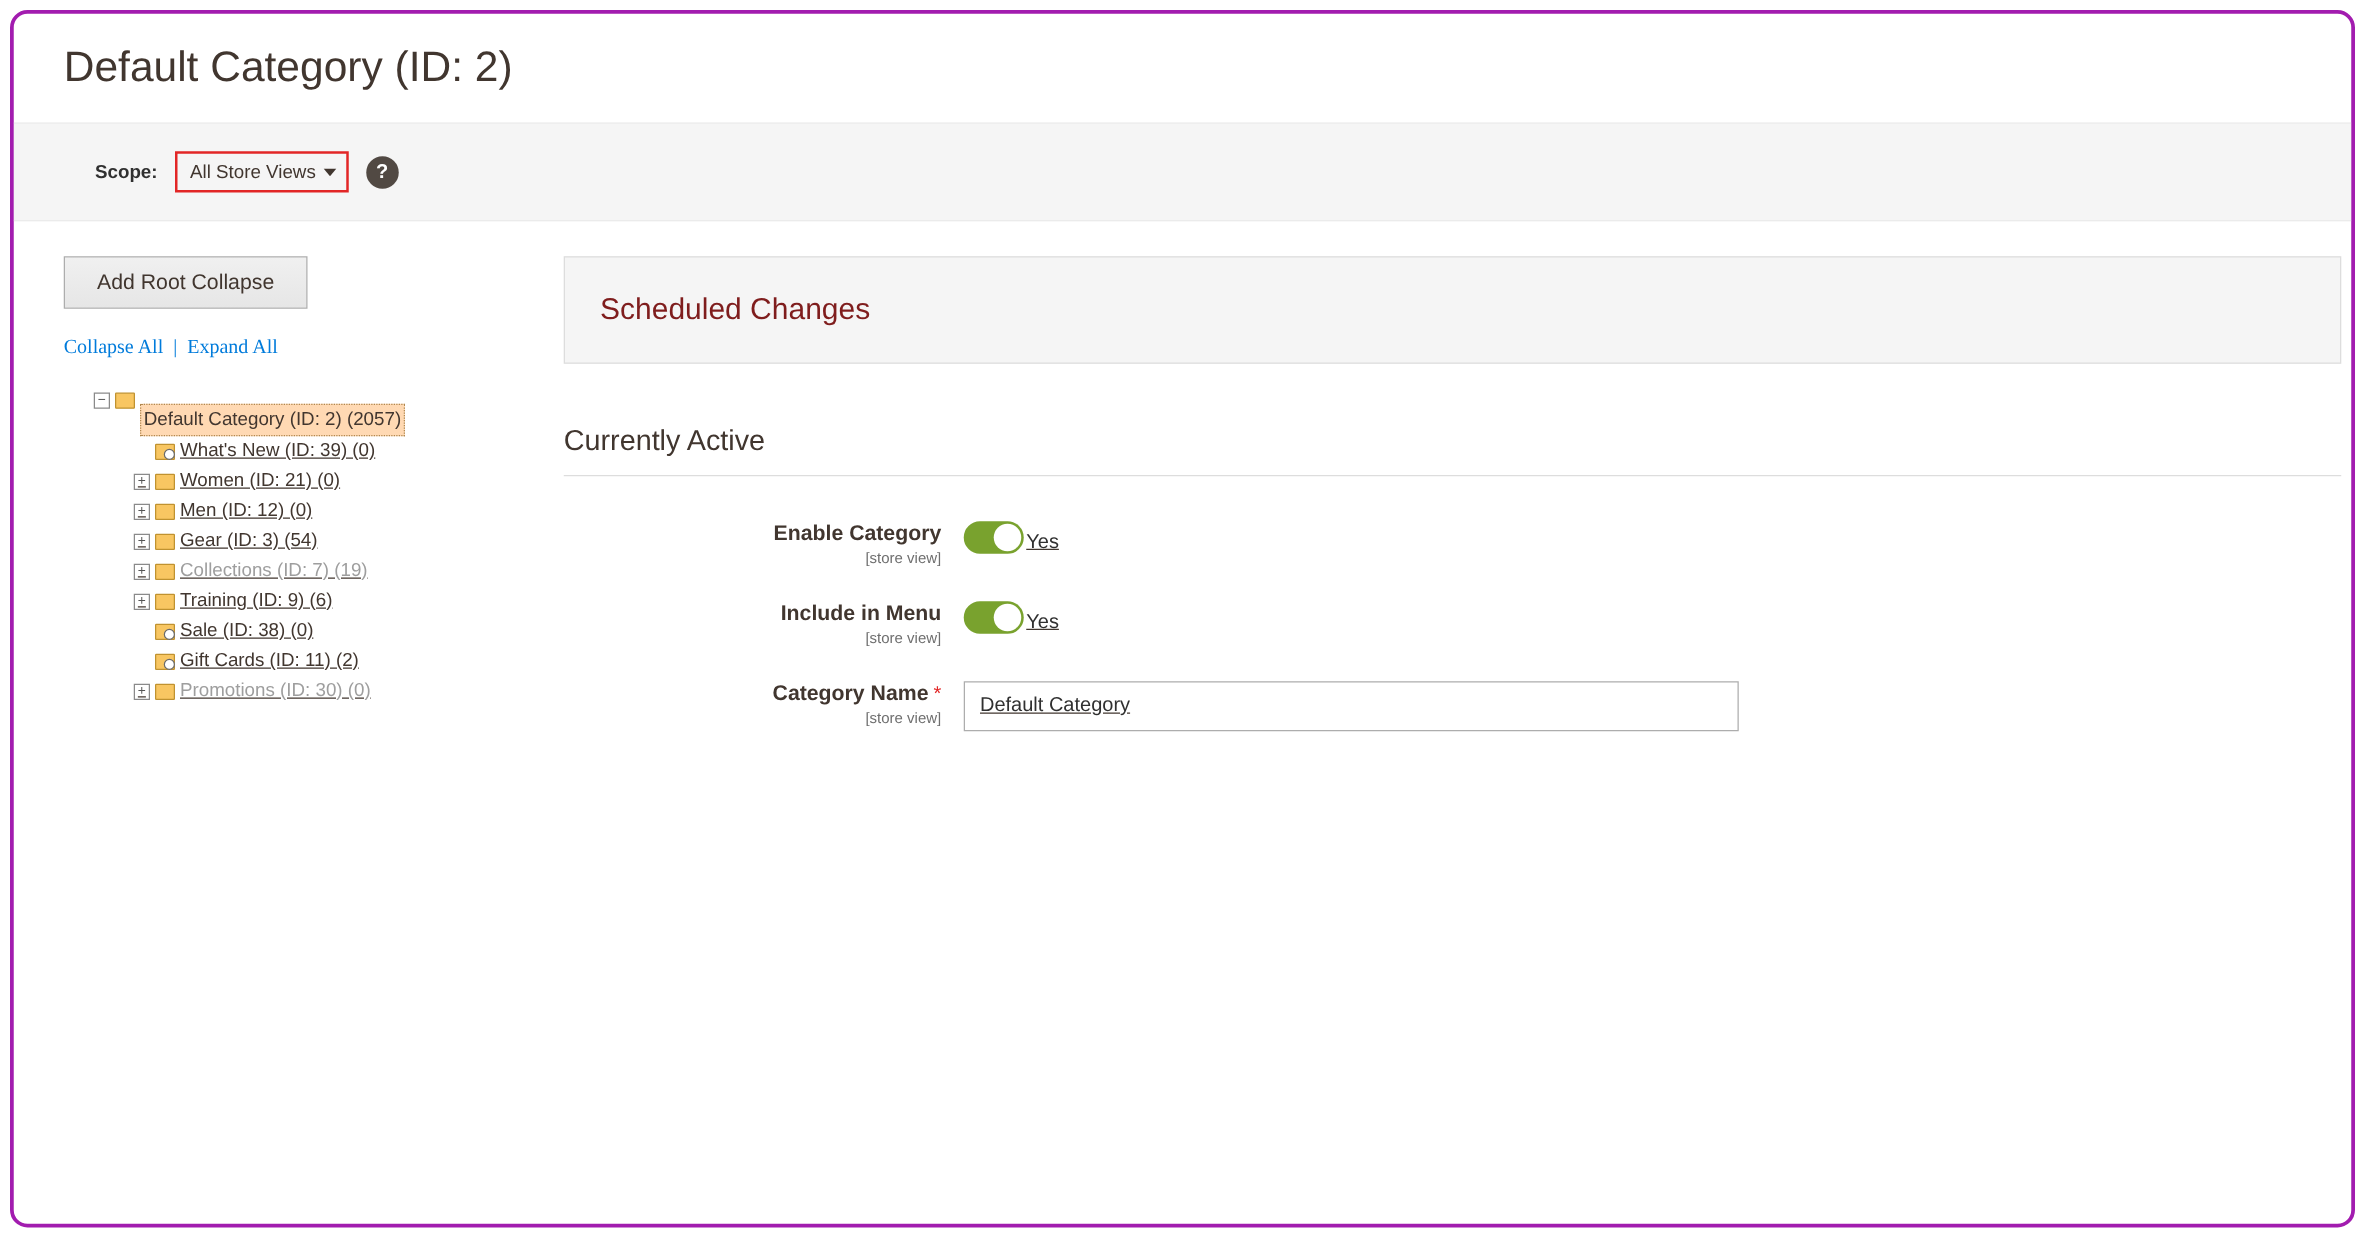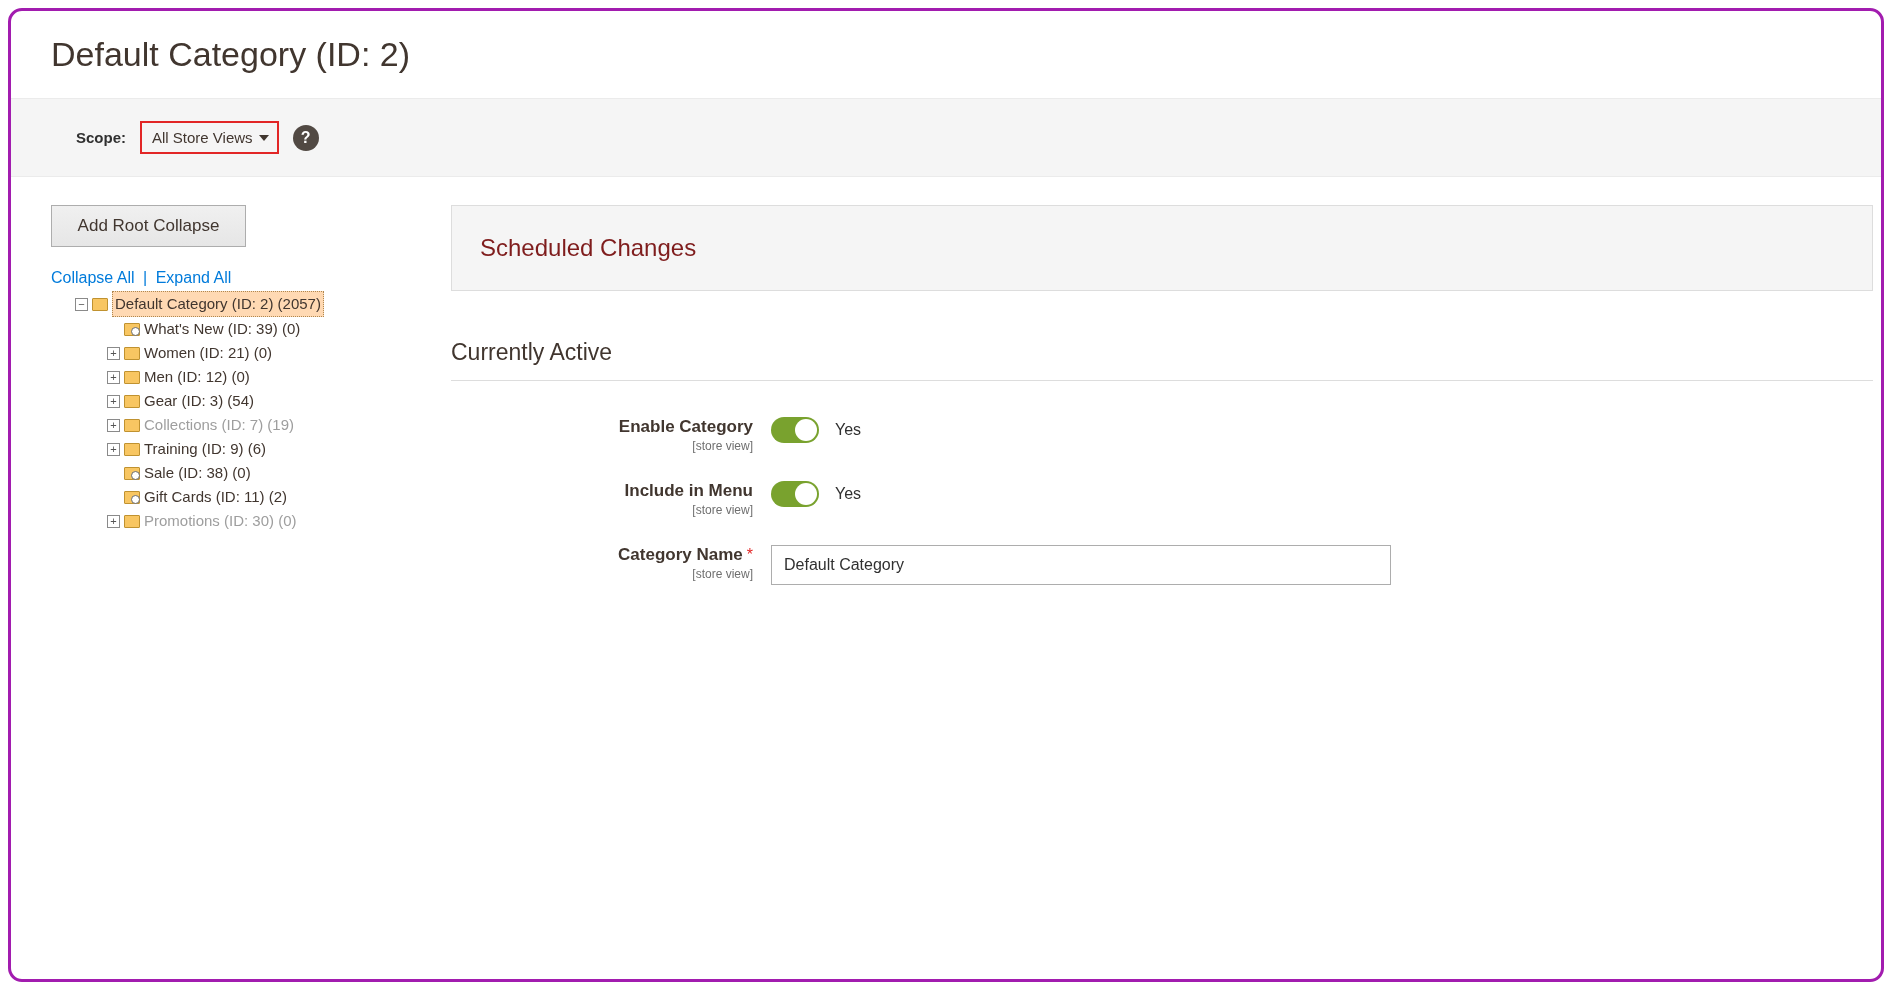--- a/index.html
+++ b/index.html
@@ -89,20 +89,21 @@
     cursor: pointer;
     text-align: center;
   }
   .btn-grey.root { width: 195px; margin-bottom: 8px; }
   .btn-grey.sub { width: 190px; }
   .highlight-red { border: 3px solid #e22626; padding: 2px; display: inline-block; }
 
   .tree-controls {
     margin: 22px 0 4px 0;
     font-size: 16px;
+    font-family: Liberation Serif, serif;
   }
   .tree-controls a { color: #007bdb; text-decoration: none; cursor: pointer; }
   .tree-controls .sep { color: #007bdb; margin: 0 4px; }
 
   .tree { margin-top: 4px; font-size: 15px; line-height: 1.6; }
   .tree ul { list-style: none; padding-left: 0; }
   .tree li { white-space: nowrap; }
   .tree .node { display: flex; align-items: center; gap: 4px; }
   .tree .toggle {
     width: 13px; height: 13px;
@@ -131,22 +132,23 @@
     border: 1px solid #6b6b6b;
     border-radius: 50%;
     background: #fff;
   }
   .tree .label { cursor: pointer; }
   .tree .label.muted { color: #9e9e9e; }
   .tree .label.selected {
     background: #ffd9b3;
     border: 1px dotted #b08850;
     padding: 0 2px;
-  }
-  .tree .children { padding-left: 32px; }
+    margin-top: 32px;
+  }
+  .tree .children { padding-left: 32px; text-decoration: underline; }
 
   .panel-header {
     background: #f5f5f5;
     border: 1px solid #ddd;
     padding: 28px 28px;
     font-size: 24px;
     font-weight: 300;
     color: #7f1d1d;
     margin-bottom: 48px;
   }
@@ -174,23 +176,24 @@
     color: #41362f;
   }
   .form-sublabel {
     font-size: 12px;
     color: #6f6f6f;
     display: block;
     margin-top: 2px;
   }
   .form-value-col {
     display: flex;
-    align-items: center;
-    gap: 16px;
+    align-items: flex-end;
+    gap: 2px;
     flex: 1;
+    text-decoration: underline;
   }
   .req-star { color: #e22626; font-size: 16px; margin-left: 4px; }
   .toggle-sw {
     width: 48px; height: 26px;
     border-radius: 13px;
     background: #79a22e;
     position: relative;
     cursor: pointer;
   }
   .toggle-sw::after {

